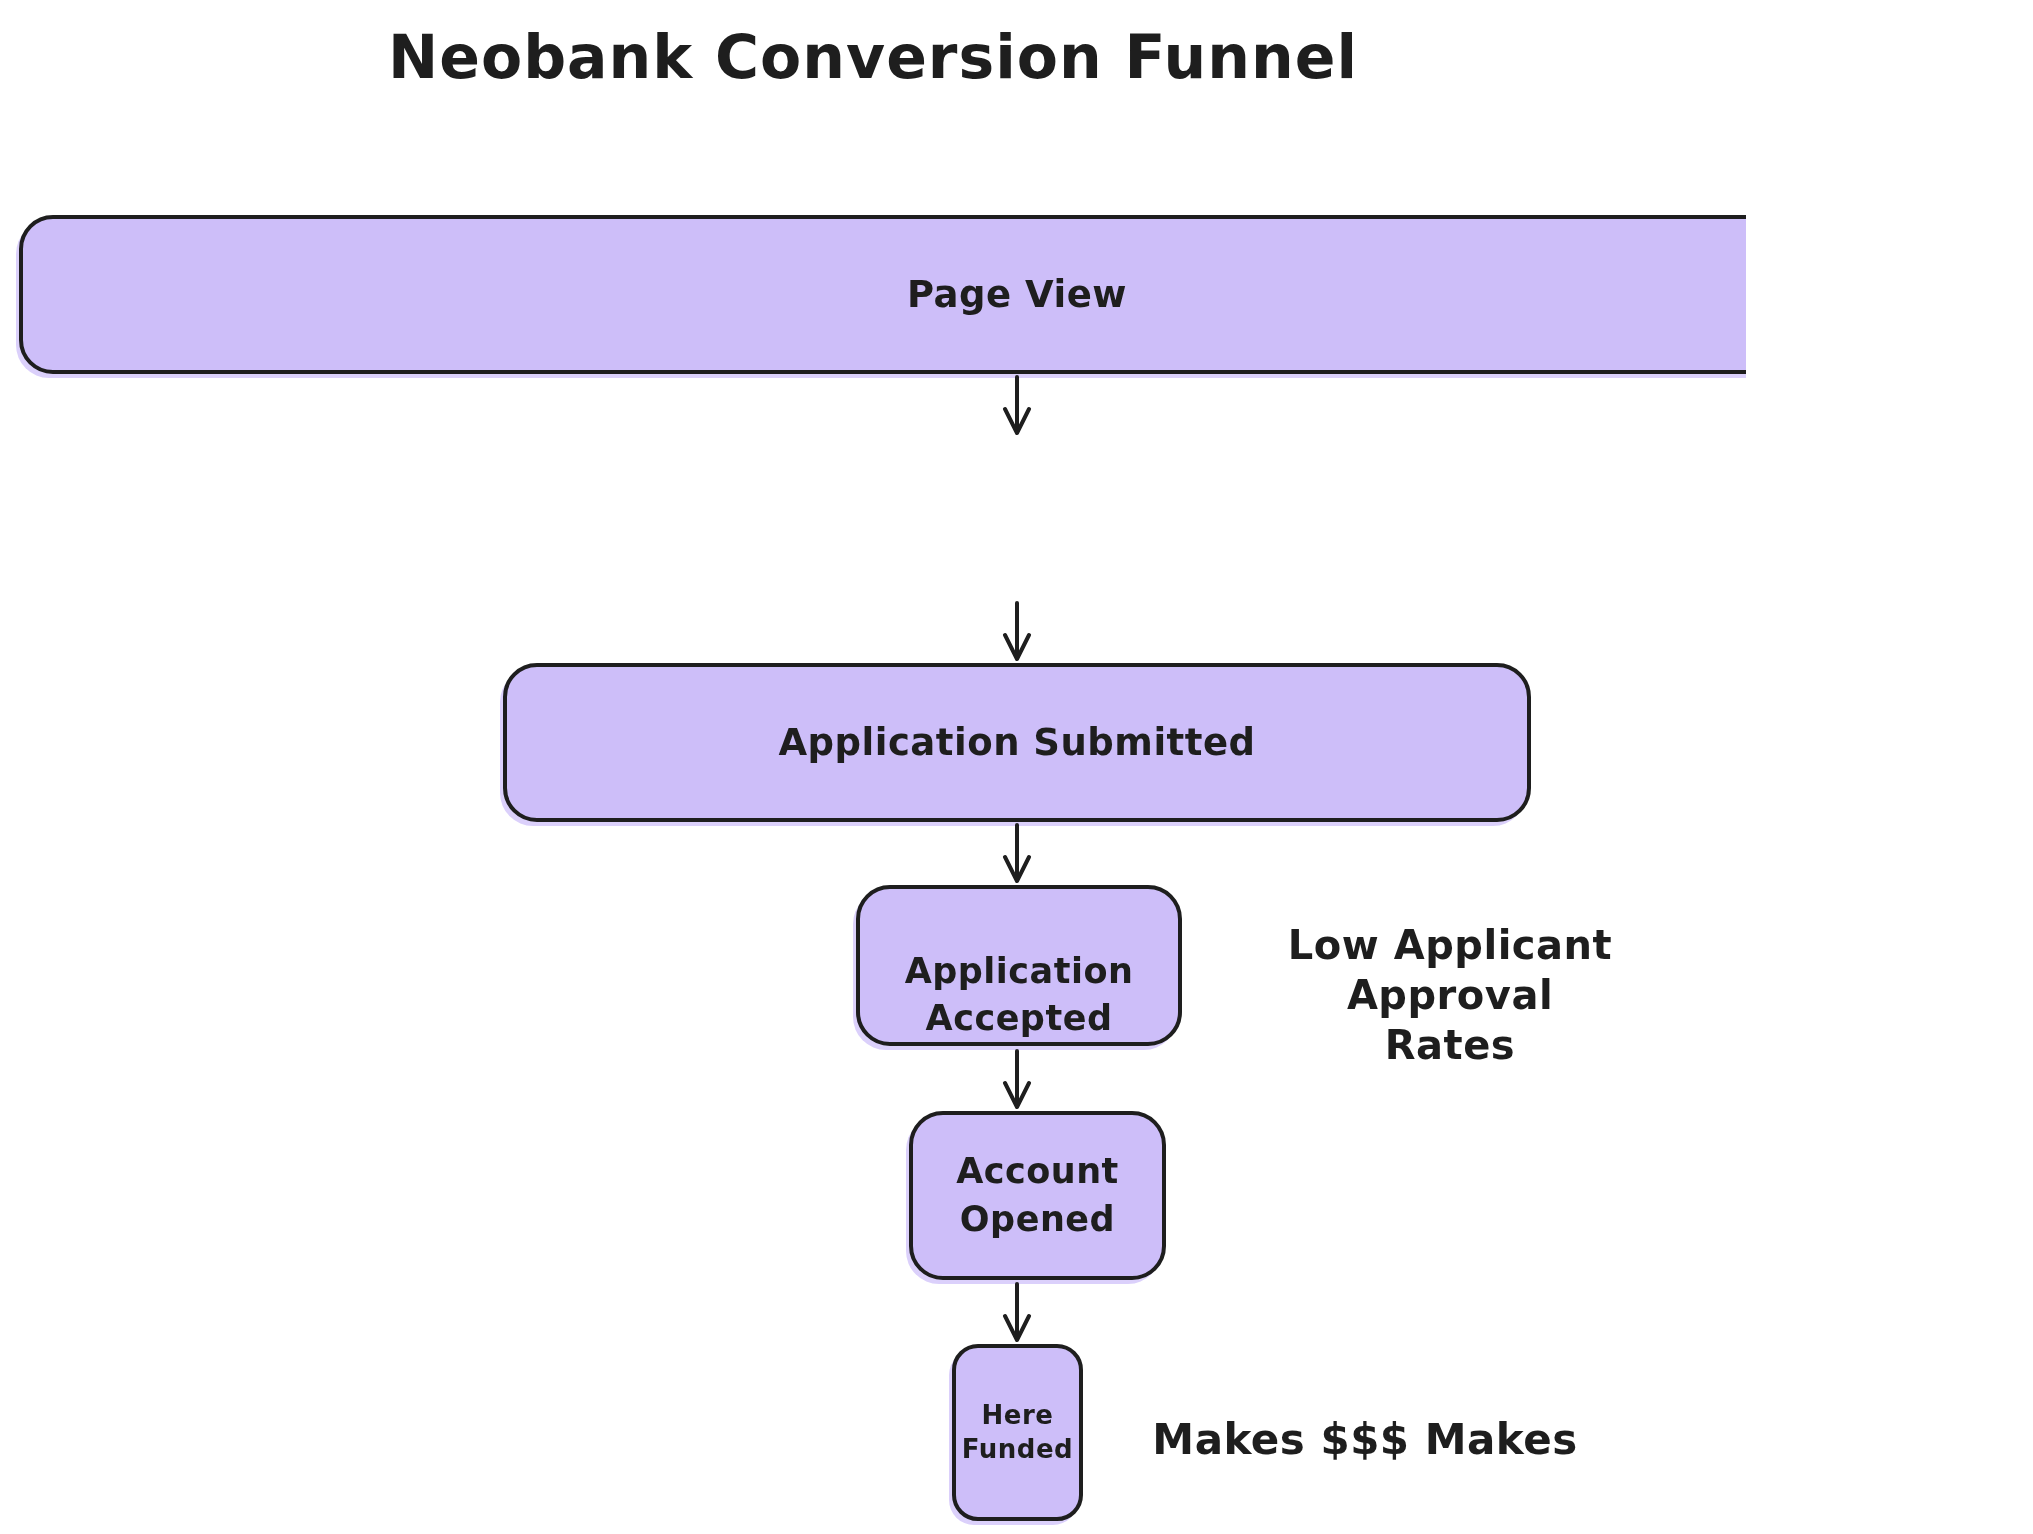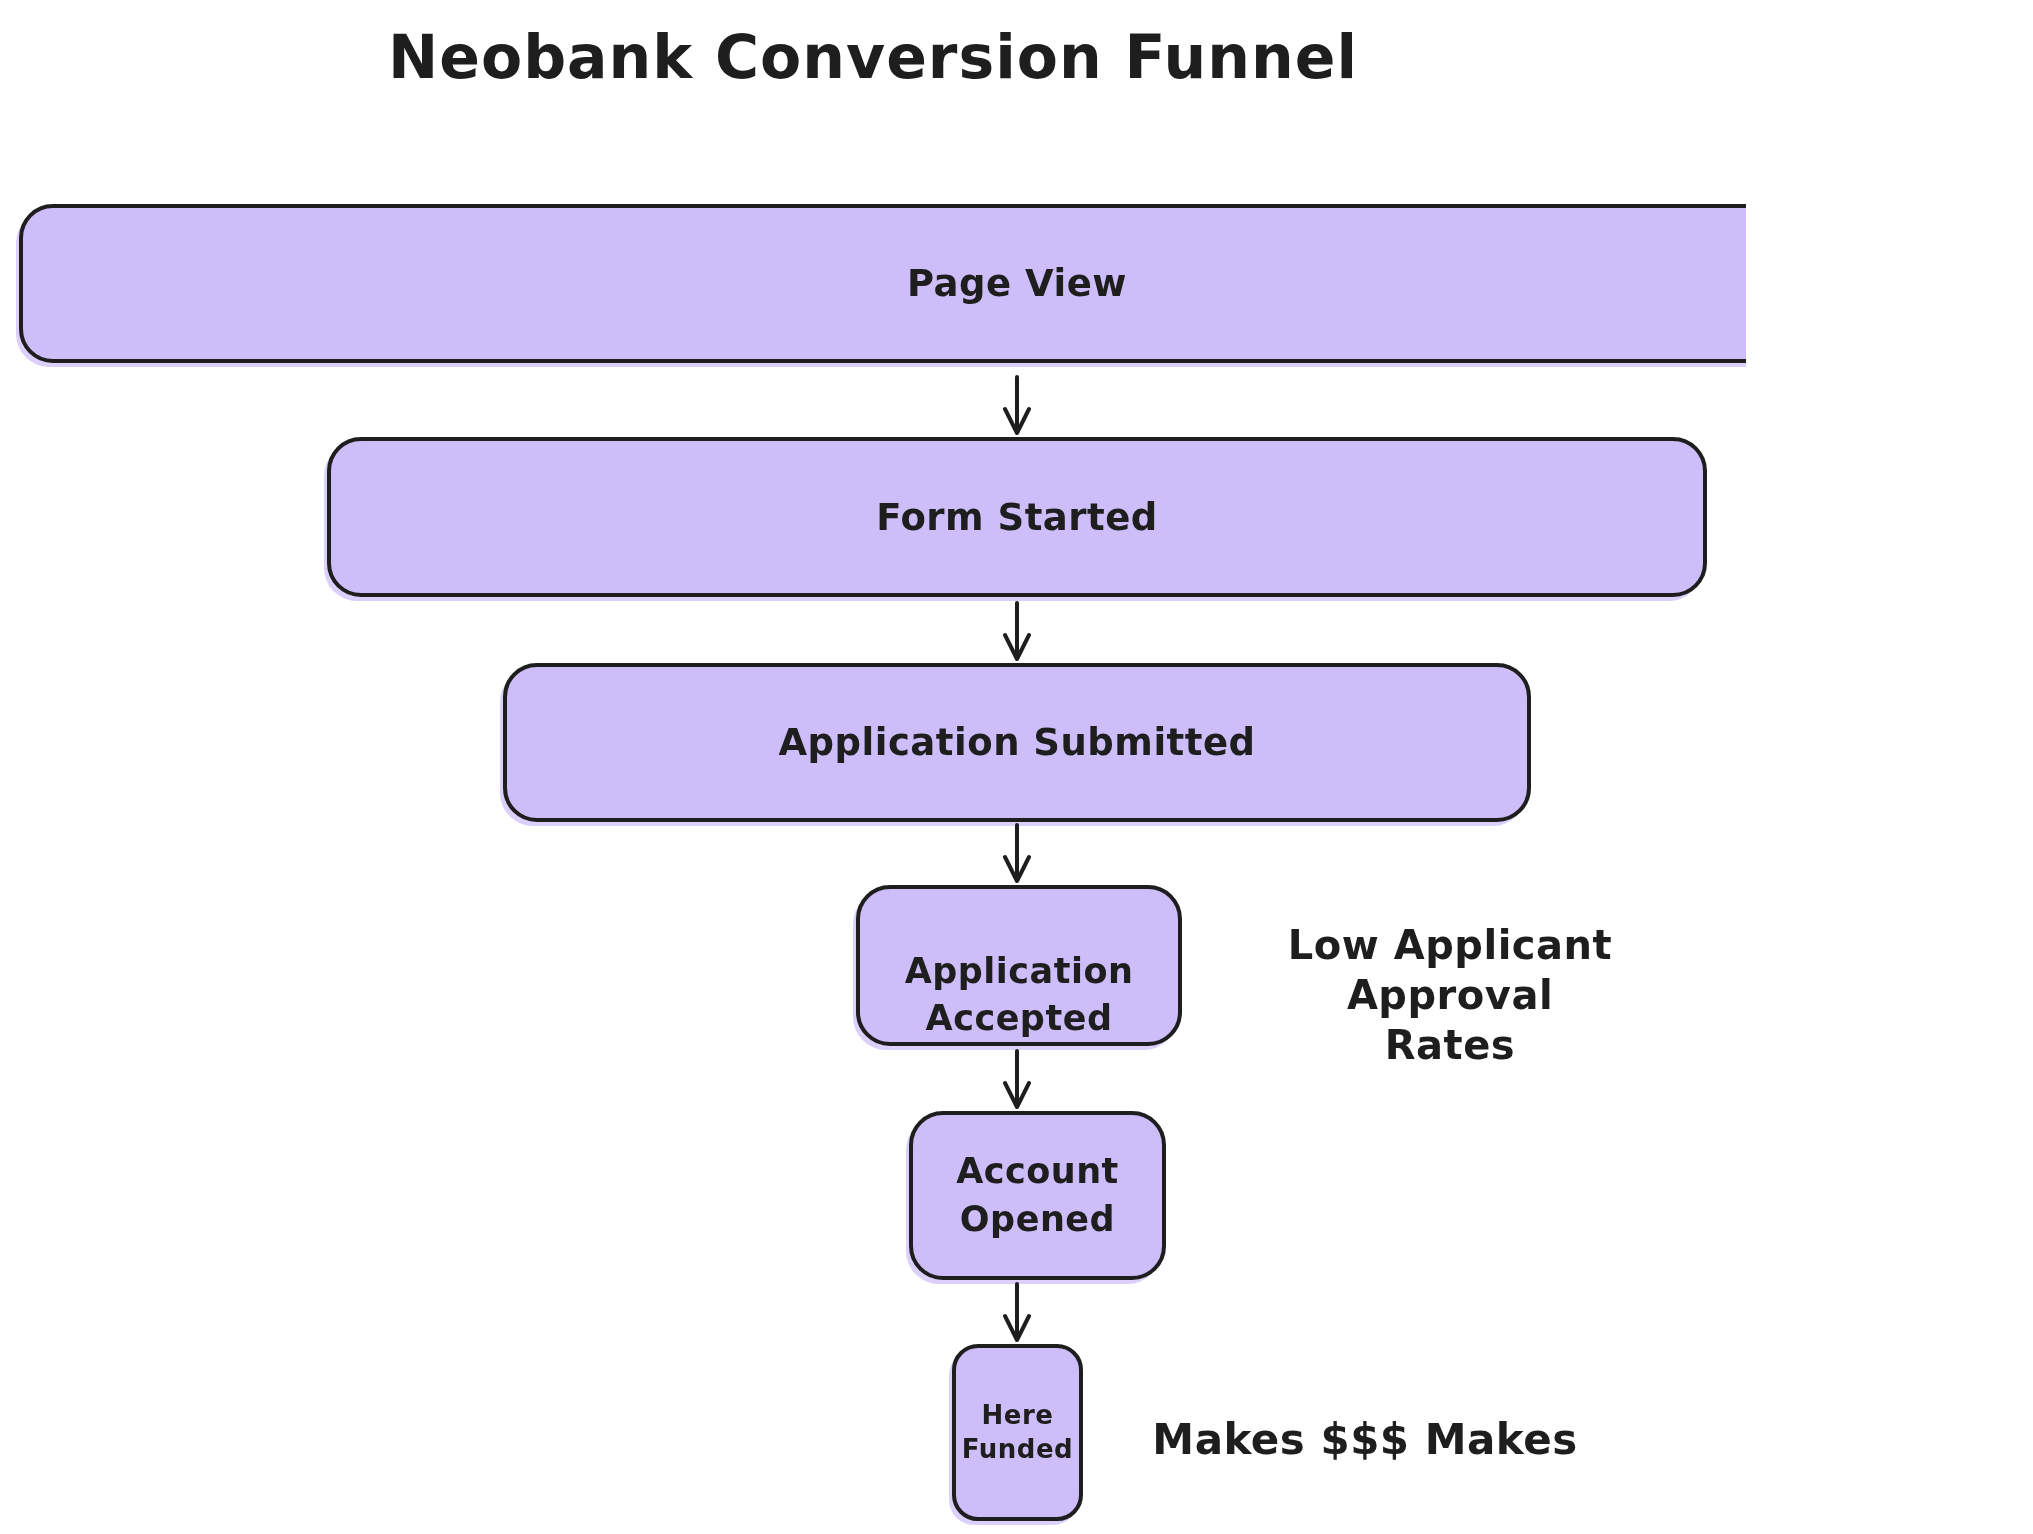--- a/index.html
+++ b/index.html
@@ -44,21 +44,21 @@
     justify-content: center;
     text-align: center;
     color: var(--text-color);
     box-shadow: -4px 5px 0 -1px var(--ghost);
   }
   .stage-label {
     font-weight: 600;
     letter-spacing: 0.5px;
     padding: 0 14px;
   }
-  .s1 { left: 19px;  top: 204px;  width: 1996px; height: 159px; font-size: 37px; }
+  .s1 { left: 19px;  top: 215px;  width: 1996px; height: 159px; font-size: 37px; }
   .s2 { left: 327px; top: 437px;  width: 1380px; height: 160px; font-size: 37px; }
   .s3 { left: 503px; top: 663px;  width: 1028px; height: 159px; font-size: 37px; }
   .s4 { left: 856px; top: 885px;  width: 326px;  height: 161px; font-size: 35px; line-height: 1.35; align-items: flex-end; }
   .s5 { left: 909px; top: 1111px; width: 257px;  height: 169px; font-size: 35px; line-height: 1.35; }
   .s6 { left: 952px; top: 1344px; width: 131px;  height: 177px; font-size: 26px; line-height: 1.3; border-radius: 26px; }
   .s6 .stage-label { padding: 0 6px; }
   .arrow {
     position: absolute;
     left: 995px;
     width: 44px;
@@ -97,23 +97,20 @@
 
   <div class="stage s1">
     <span class="stage-label">Page View</span>
   </div>
 
   <svg class="arrow a1" viewBox="0 0 44 62" preserveAspectRatio="none">
     <line x1="22" y1="2" x2="22" y2="56"></line>
     <path d="M10 34 L22 58 L34 34"></path>
   </svg>
 
-  <div class="stage s2">
-    <span class="stage-label">Form Started</span>
-  </div>
 
   <svg class="arrow a2" viewBox="0 0 44 62" preserveAspectRatio="none">
     <line x1="22" y1="2" x2="22" y2="56"></line>
     <path d="M10 34 L22 58 L34 34"></path>
   </svg>
 
   <div class="stage s3">
     <span class="stage-label">Application Submitted</span>
   </div>
 

